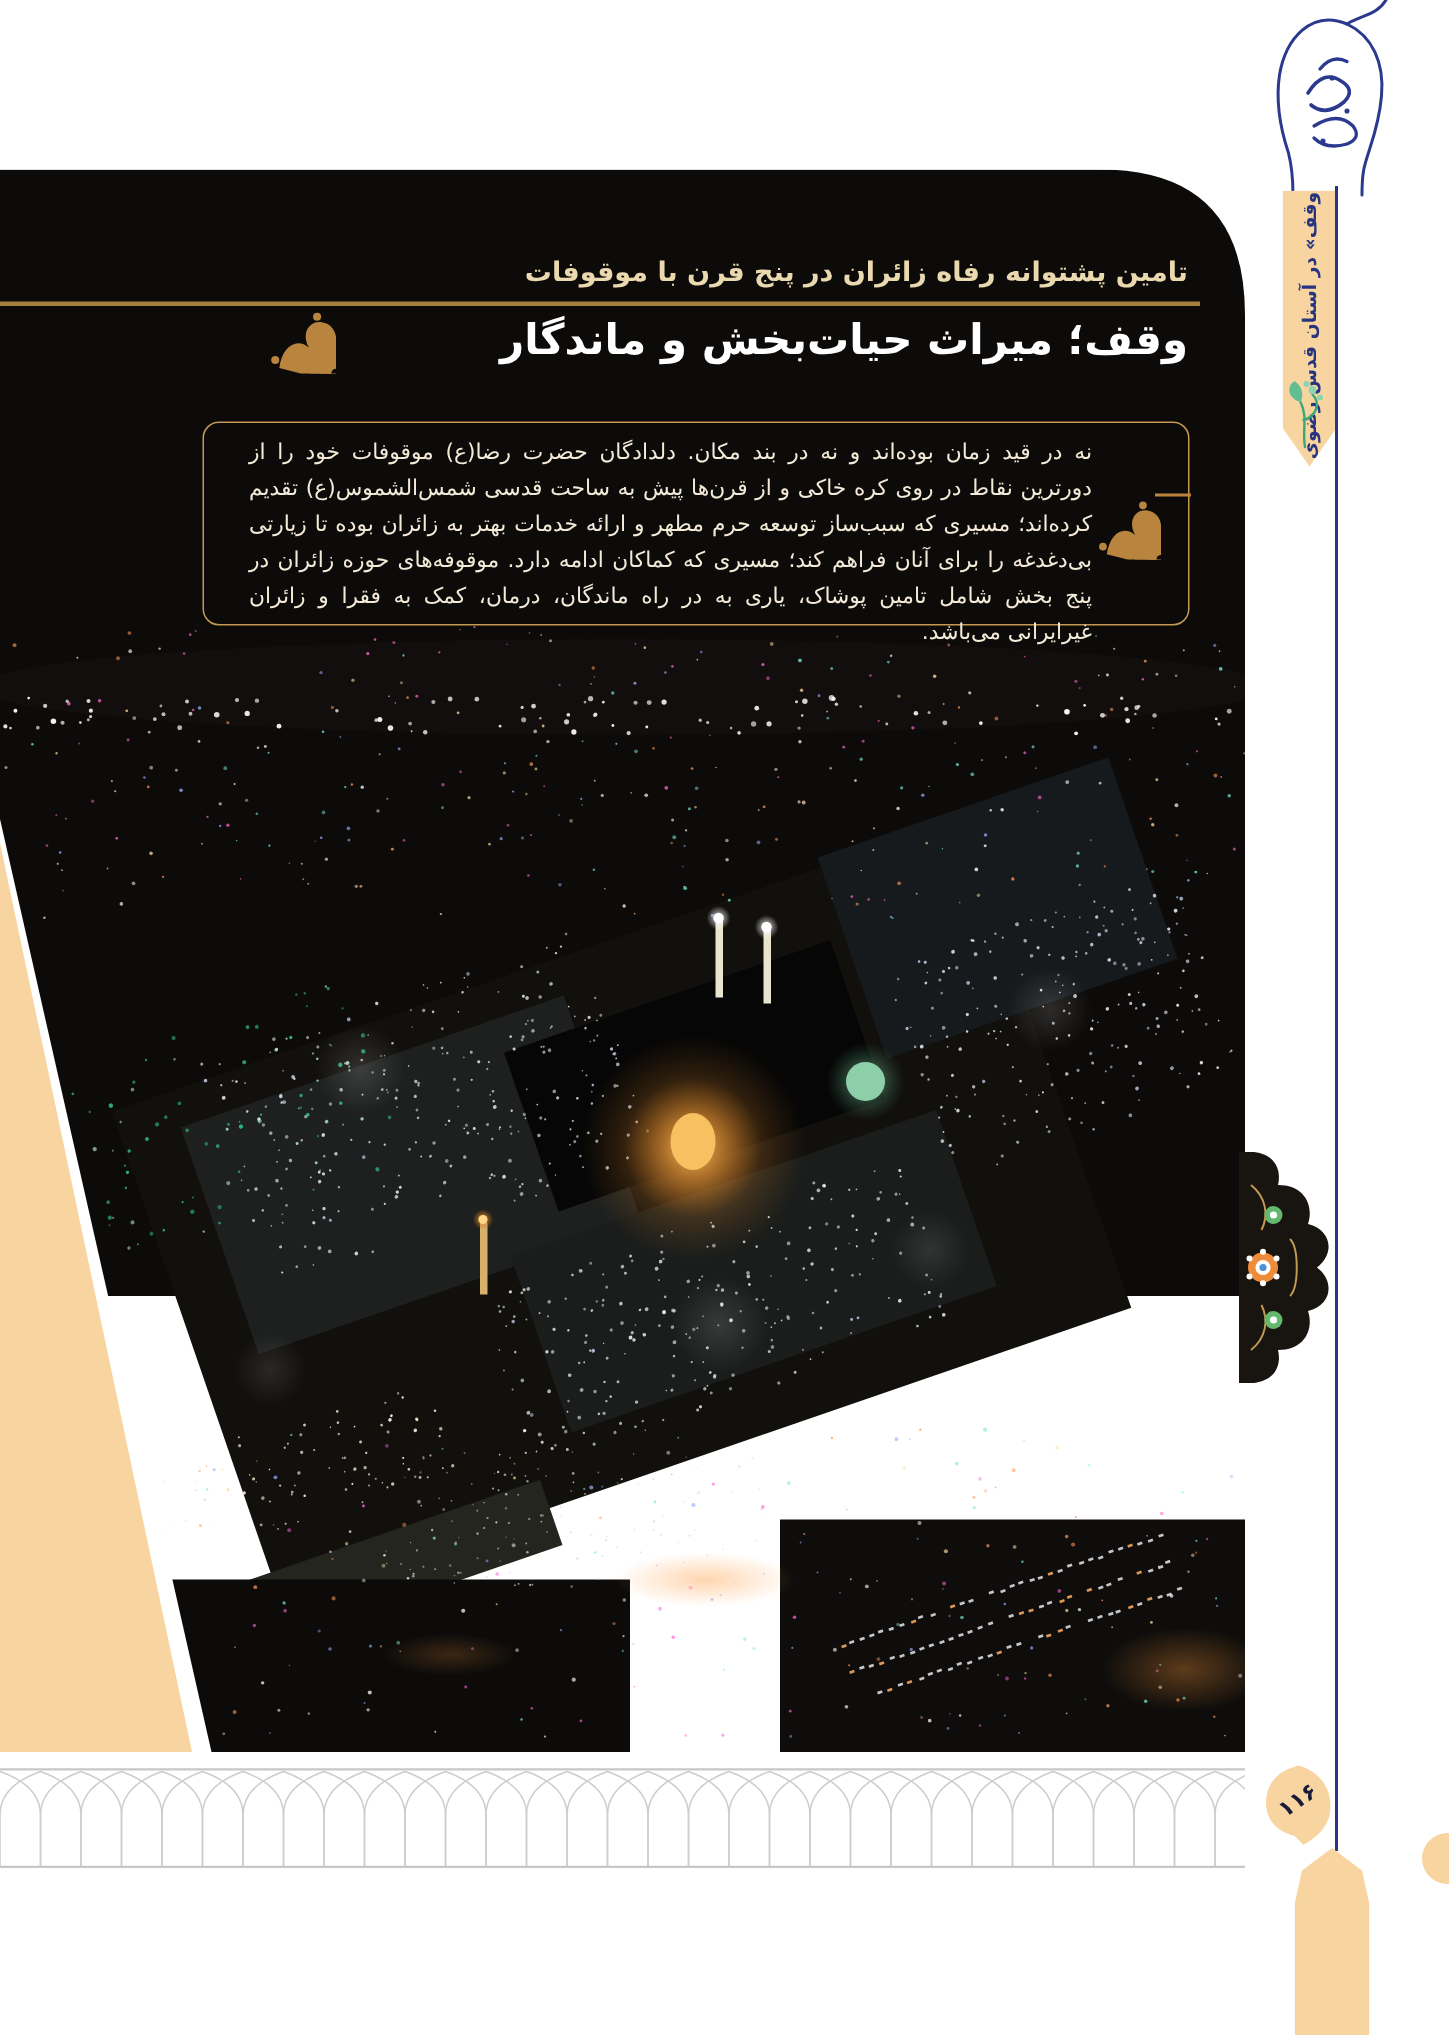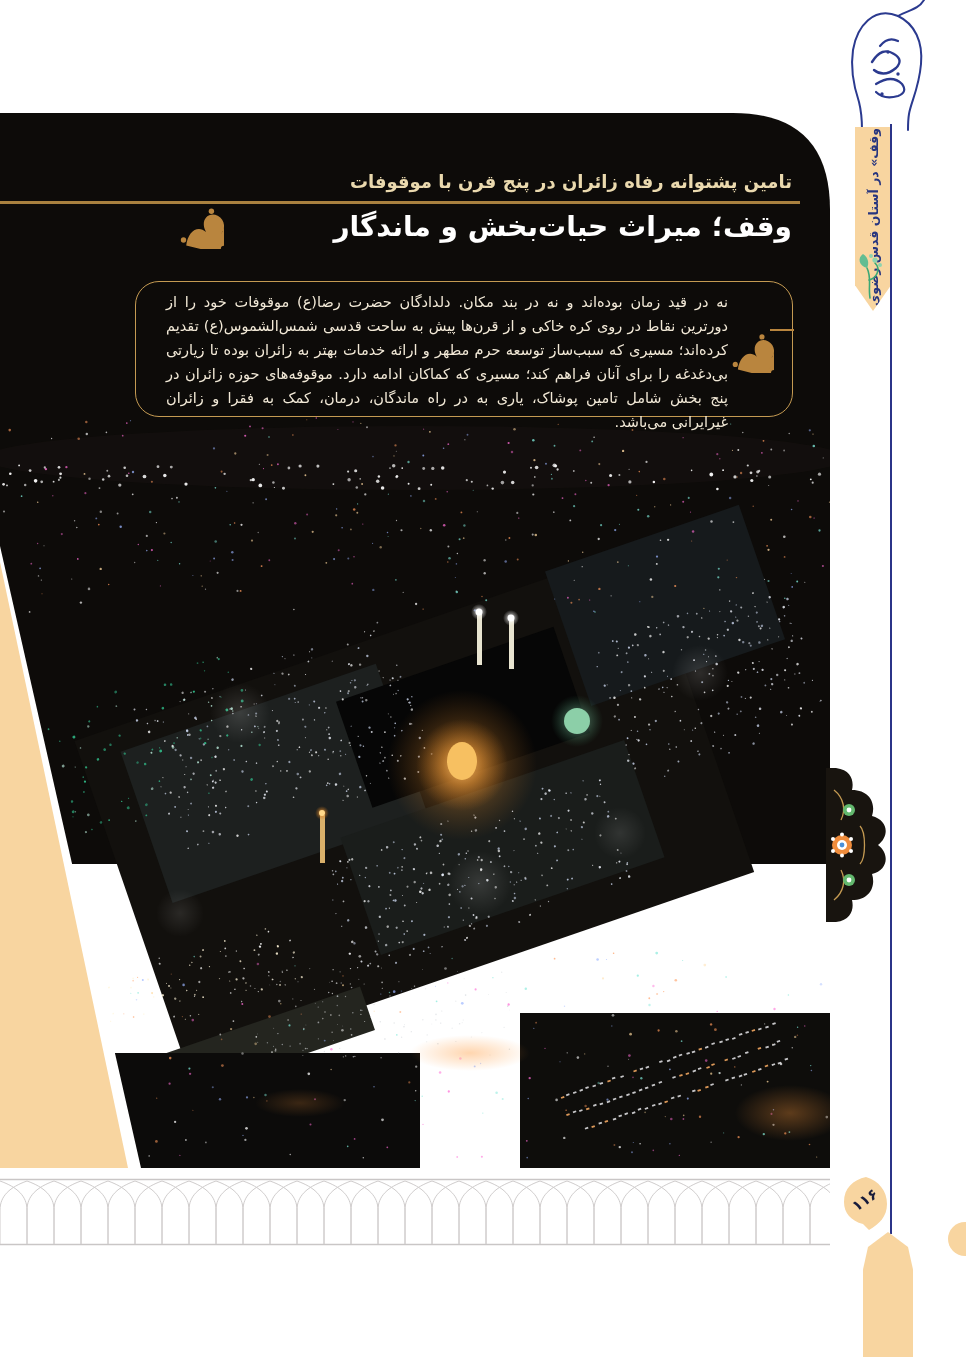--- a/index.html
+++ b/index.html
@@ -11,21 +11,21 @@
         clip-path:path("M0 0 L733 0 Q830 0 830 97 L830 1055 L141 1055 L0 433 Z");}
 
   .kicker{position:absolute;right:38px;top:58px;color:#ead9ae;font-size:18px;font-weight:bold;
           direction:rtl;white-space:nowrap;}
   .kicker-rule{position:absolute;left:0;top:88px;width:800px;height:2.5px;background:#a9813f;}
   .ornament-left{position:absolute;left:134px;top:46px;width:90px;height:90px;}
   .page-title{position:absolute;right:38px;top:97px;color:#ffffff;font-size:28px;font-weight:bold;
               direction:rtl;white-space:nowrap;letter-spacing:-1px;}
 
   .lead-box{position:absolute;left:135px;top:168px;width:658px;height:136px;
-            border:1.5px solid #c49a52;border-radius:24px;box-sizing:border-box;}
+            border:1.5px solid #c49a52;border-radius:11px;box-sizing:border-box;}
   .lead-text{position:absolute;inset:0;padding:8px 64px 8px 30px;direction:rtl;text-align:justify;
              color:#f3ead8;font-size:14.5px;line-height:24px;}
   .ornament-right{position:absolute;left:688px;top:174px;width:86px;height:86px;}
   .ornament-tail{position:absolute;left:770px;top:216px;width:24px;height:2px;background:#b9853e;}
 
   #photo-svg{position:absolute;left:0;top:300px;width:830px;height:755px;}
 
   
   #wedge{position:absolute;left:0;top:562px;width:128px;height:606px;background:#f8d5a0;
          clip-path:polygon(0 0,100% 100%,0 100%);}

